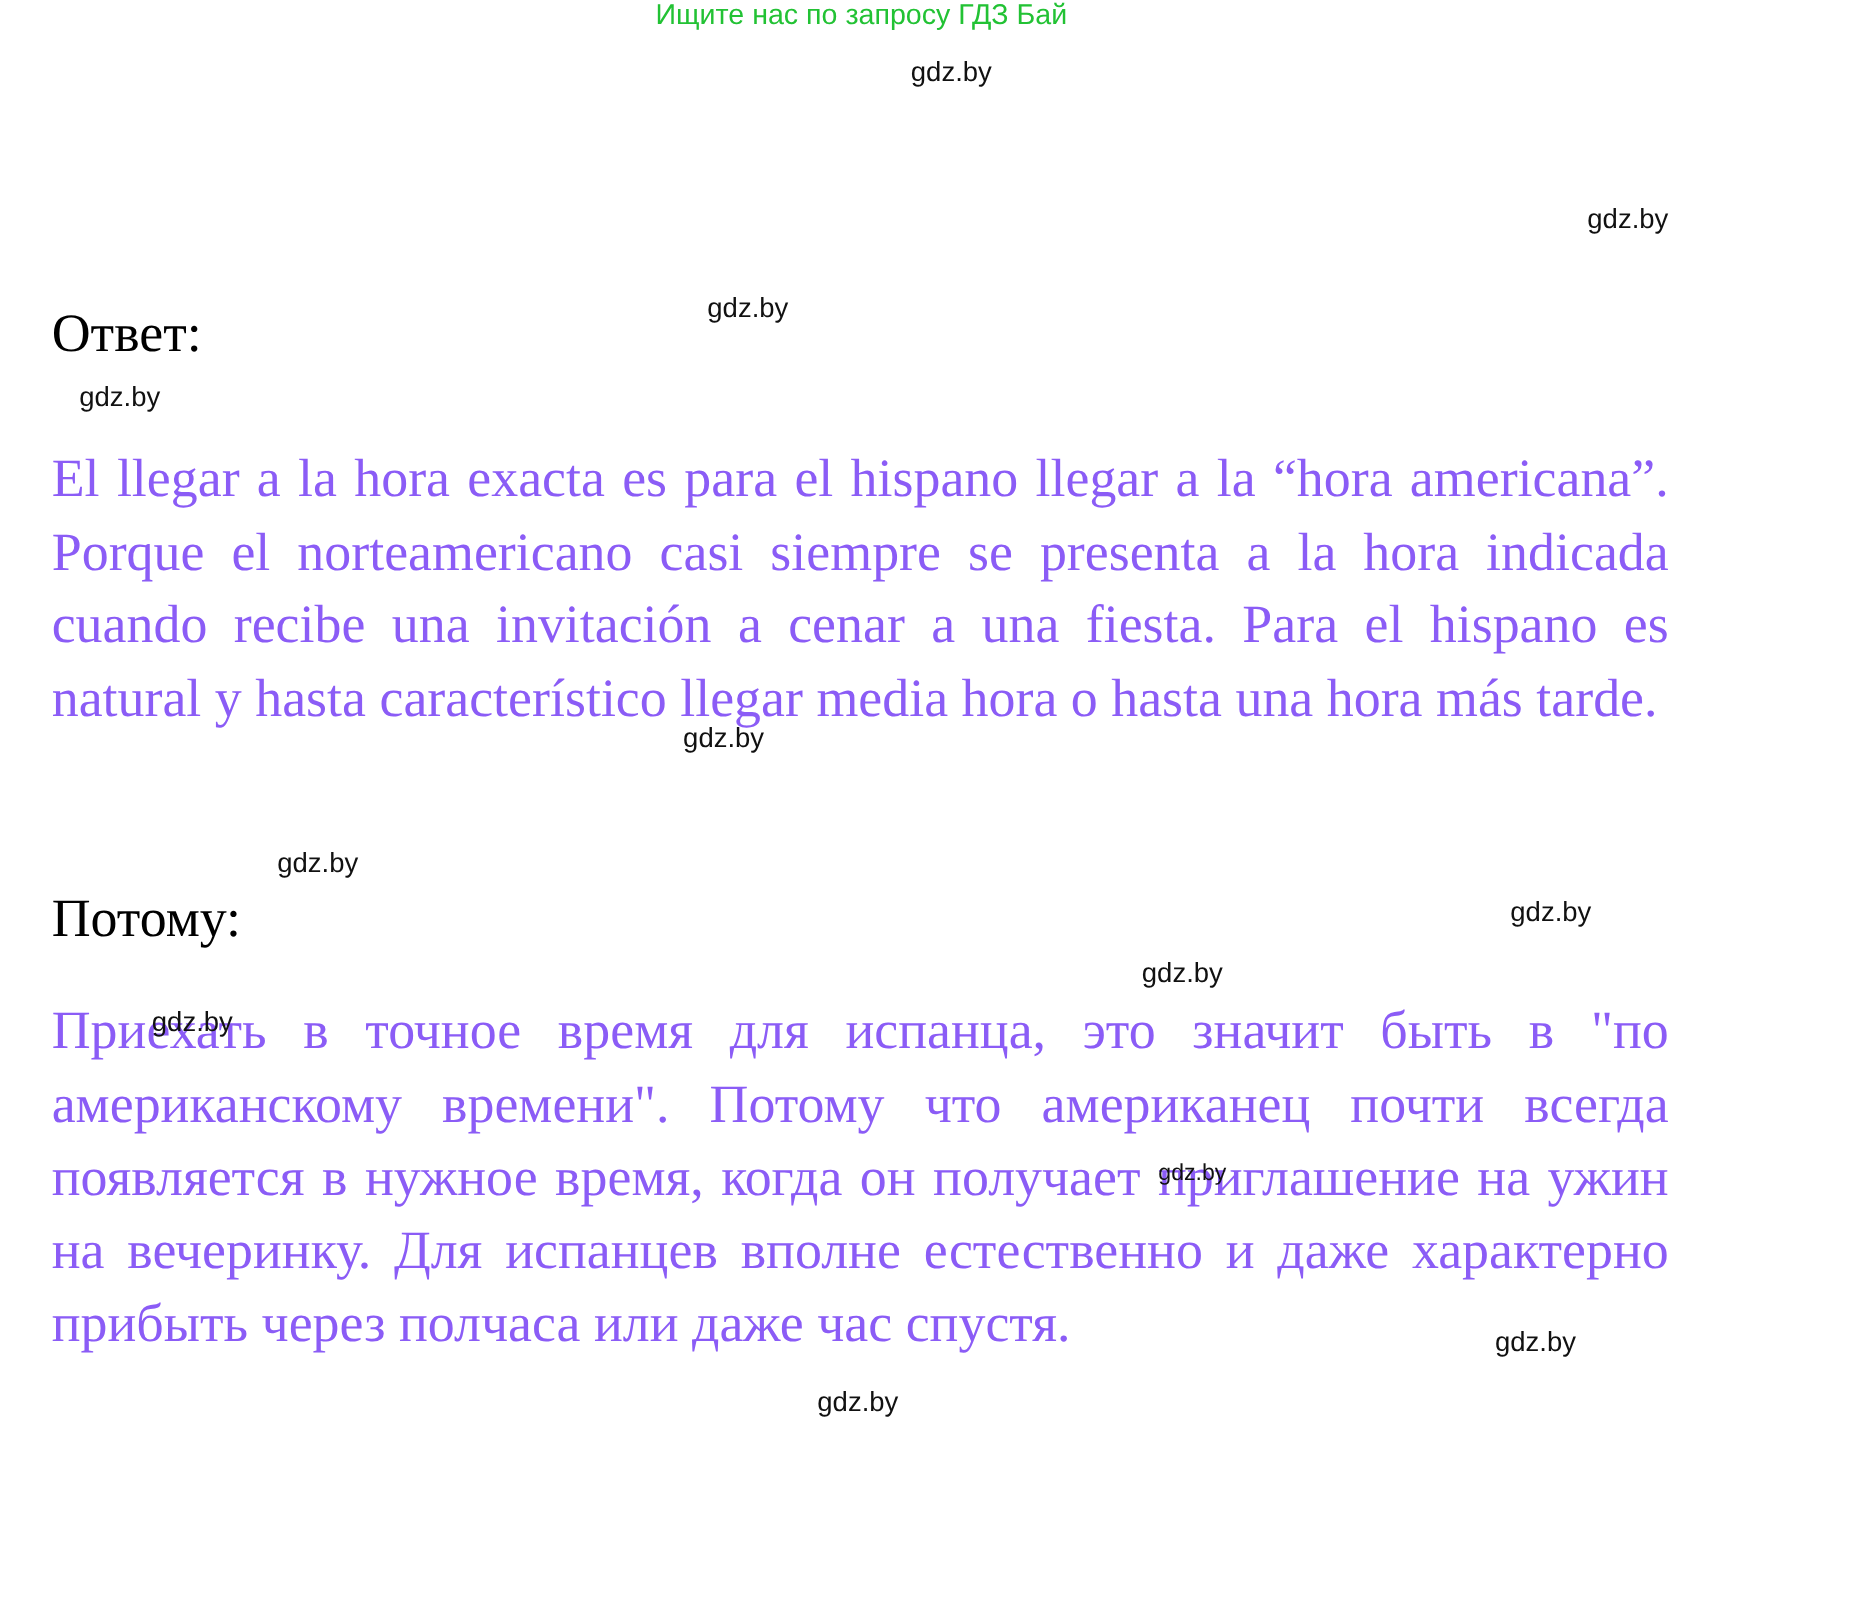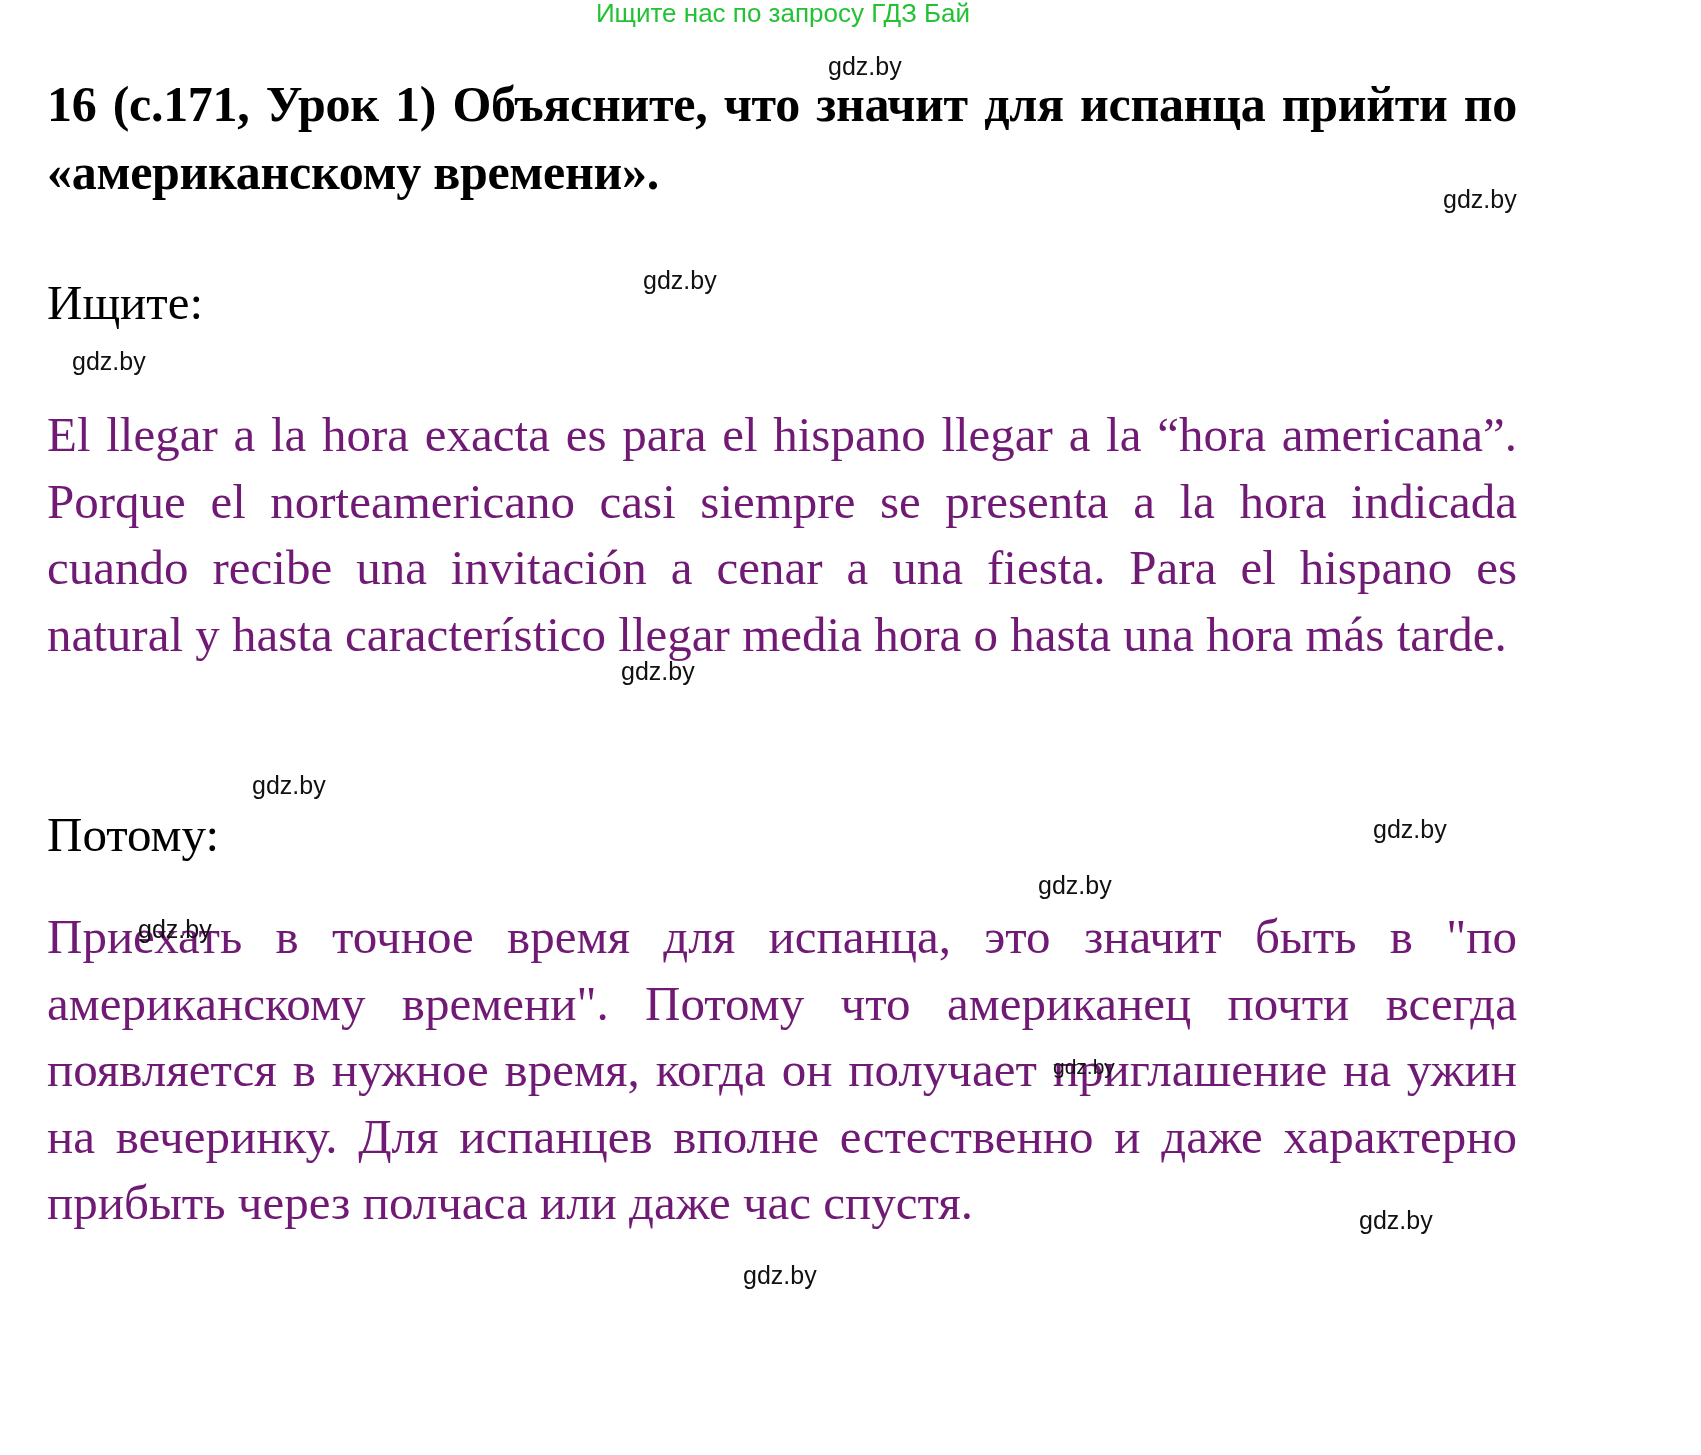--- a/index.html
+++ b/index.html
@@ -14,43 +14,42 @@
     font-family: "Liberation Serif", serif; font-weight: bold; font-size: 50px;
     line-height: 68px; color: #000; text-align: justify; letter-spacing: -0.3px;
   }
   .label {
     position: absolute; left: 47px;
     font-family: "Liberation Serif", serif; font-size: 49px; color: #000;
   }
   .para {
     position: absolute; left: 47px; width: 1470px;
     font-family: "Liberation Serif", serif; font-size: 49px; line-height: 66.5px;
-    color: #701a75; text-align: justify; text-align-last: left;
+    color: #8b5cf6; text-align: justify; text-align-last: left;
   }
   .wm {
     position: absolute; font-family: "Liberation Sans", sans-serif;
     font-size: 25px; color: #111; white-space: nowrap;
   }
   .wm.small { font-size: 21px; }
   .footer {
     position: absolute; left: 0; top: 1305px; width: 1566px; text-align: center;
     font-family: "Liberation Sans", sans-serif; font-size: 26px; color: #4b1a7a;
     word-spacing: 4px;
   }
 </style>
 </head>
 <body>
 
 <div class="page">
 
   <div class="top-banner">Ищите нас по запросу ГДЗ Бай</div>
 
-  <div class="title">16 (с.171, Урок 1) Объясните, что значит для испанца прийти по «американскому времени».</div>
 
-  <div class="label" style="top:274px;">Ищите:</div>
+  <div class="label" style="top:274px;">Ответ:</div>
 
   <div class="para" style="top:402px;">El llegar a la hora exacta es para el hispano llegar a la “hora americana”. Porque el norteamericano casi siempre se presenta a la hora indicada cuando recibe una invitación a cenar a una fiesta. Para el hispano es natural y hasta característico llegar media hora o hasta una hora más tarde.</div>
 
   <div class="label" style="top:806px;">Потому:</div>
 
   <div class="para" style="top:904px;">Приехать в точное время для испанца, это значит быть в "по американскому времени". Потому что американец почти всегда появляется в нужное время, когда он получает приглашение на ужин на вечеринку. Для испанцев вполне естественно и даже характерно прибыть через полчаса или даже час спустя.</div>
 
   <div class="wm" style="left:828px; top:52px;">gdz.by</div>
   <div class="wm" style="left:1443px; top:185px;">gdz.by</div>
   <div class="wm" style="left:643px; top:266px;">gdz.by</div>

